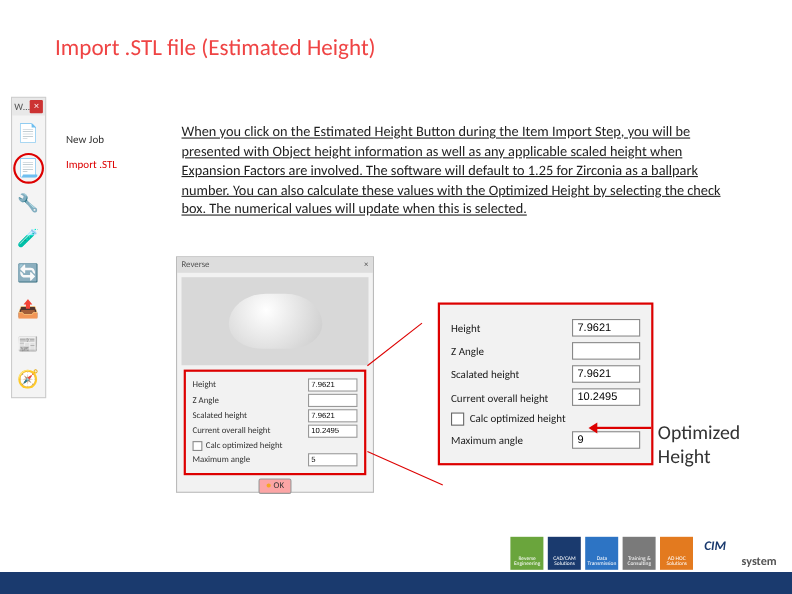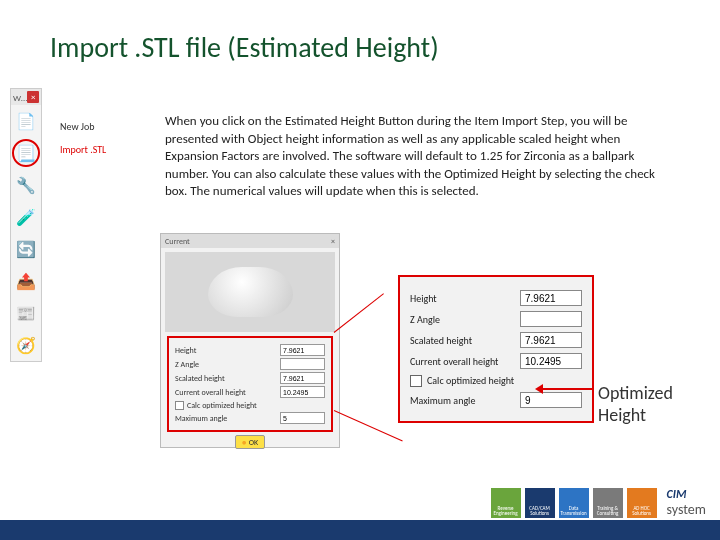--- a/index.html
+++ b/index.html
@@ -9,23 +9,23 @@
     font-family: Calibri, Arial, sans-serif;
     background: #fff;
     position: relative;
     overflow: hidden;
     color: #333;
   }
   .title {
     position: absolute;
     top: 30px;
     left: 50px;
-    font-size: 28px;
+    font-size: 21px;
     font-weight: 400;
-    color: #14532d;
+    color: #ef4444;
   }
   .toolbar {
     position: absolute;
     top: 88px;
     left: 10px;
     width: 32px;
     border: 1px solid #ccc;
     background: #f4f4f4;
     display: flex;
     flex-direction: column;
@@ -79,20 +79,21 @@
   }
   .step-labels .active { color: #d00; }
   .body-text {
     position: absolute;
     top: 112px;
     left: 165px;
     width: 500px;
     font-size: 13px;
     line-height: 1.35;
     color: #222;
+    text-decoration: underline;
   }
   
   .viewer {
     position: absolute;
     top: 233px;
     left: 160px;
     width: 180px;
     height: 215px;
     border: 1px solid #bbb;
     background: #f2f2f2;
@@ -150,21 +151,21 @@
     text-align: center;
     margin-top: 3px;
   }
   .ok-btn {
     display: inline-flex;
     align-items: center;
     gap: 2px;
     font-size: 8px;
     padding: 1px 6px;
     border: 1px solid #999;
-    background: #fde047;
+    background: #fca5a5;
     border-radius: 2px;
   }
   .ok-btn::before {
     content: "●";
     color: #f5a623;
     font-size: 8px;
   }
   
   .zoom-panel {
     position: absolute;
@@ -257,21 +258,21 @@
   .lg-grey  { background: #7a7a7a; }
   .lg-orange{ background: #e37a1f; }
   .cim-logo {
     font-size: 12px;
     color: #1a3a6e;
     font-style: italic;
     font-weight: bold;
     margin-left: 6px;
     align-self: center;
   }
-  .cim-logo small { font-size: 14px; font-weight: normal; font-style: normal; display: block; color: #555; }
+  .cim-logo small { font-size: 11px; font-weight: bold; font-style: normal; display: block; color: #555; margin-left: 34px; }
 </style>
 </head>
 <body>
 
 <div class="title">Import .STL file (Estimated Height)</div>
 
 <div class="toolbar">
   <div class="toolbar-header">
     <span>W…</span>
     <span class="close">×</span>
@@ -288,21 +289,21 @@
 
 <div class="step-labels">
   <span>New Job</span>
   <span class="active">Import .STL</span>
 </div>
 
 <div class="body-text">When you click on the Estimated Height Button during the Item Import Step, you will be presented with Object height information as well as any applicable scaled height when Expansion Factors are involved. The software will default to 1.25 for Zirconia as a ballpark number. You can also calculate these values with the Optimized Height by selecting the check box. The numerical values will update when this is selected.</div>
 
 <div class="viewer">
   <div class="viewer-title">
-    <span>Current</span>
+    <span>Reverse</span>
     <span>×</span>
   </div>
   <div class="viewer-canvas">
     <div class="tooth-shape"></div>
   </div>
   <div class="viewer-fields">
     <div class="vf-row">
       <span>Height</span>
       <input value="7.9621" style="">
     </div>

